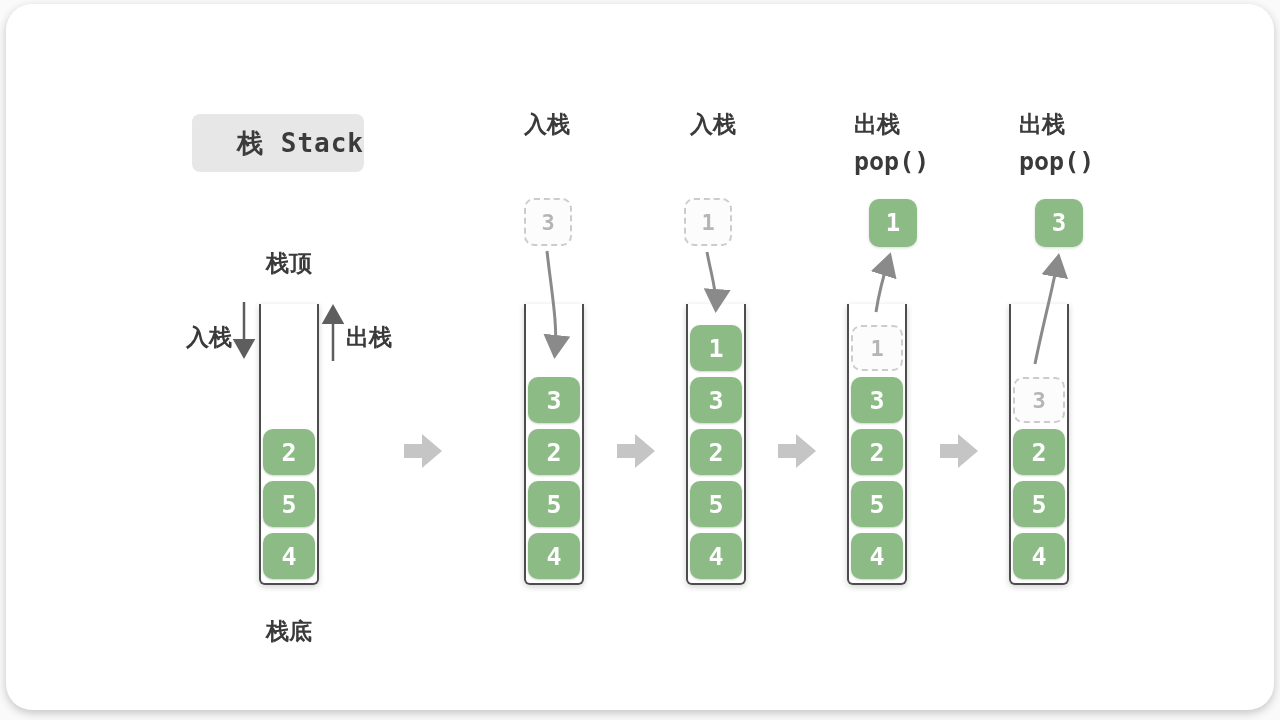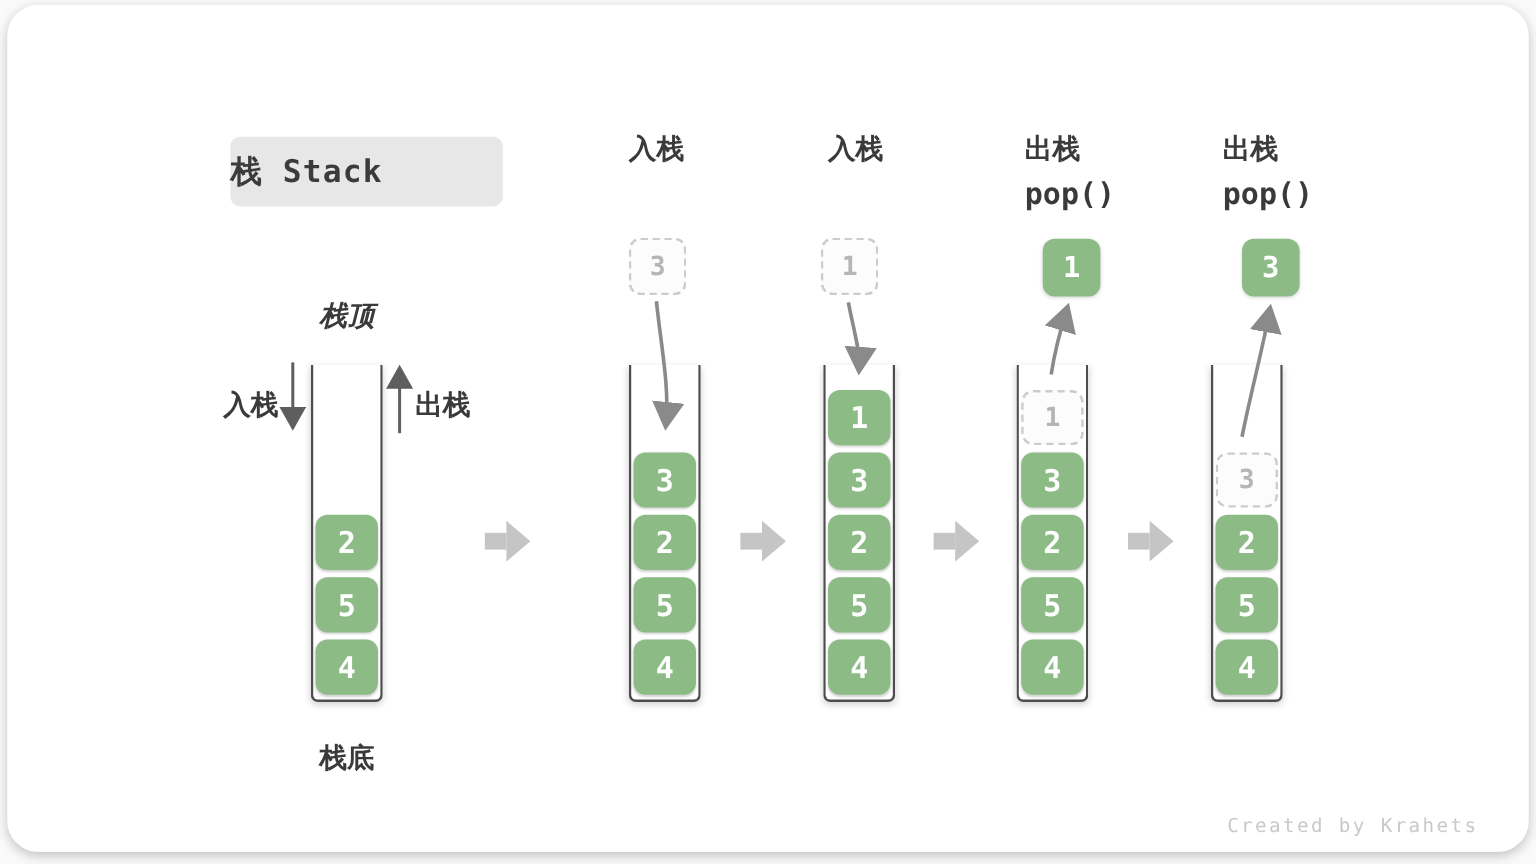--- a/index.html
+++ b/index.html
@@ -3,23 +3,23 @@
 <meta charset="utf-8">
 <style>
   * { margin:0; padding:0; box-sizing:border-box; }
   html,body { width:1280px; height:720px; background:#ffffff; overflow:hidden;
               font-family:"Liberation Sans","DejaVu Sans",sans-serif; }
   .canvas { position:relative; width:1280px; height:720px; background:#fafafa; }
   .card { position:absolute; left:6px; top:4px; width:1268px; height:706px;
           background:#ffffff; border-radius:26px;
           box-shadow:0 3px 10px rgba(0,0,0,0.22); }
 
-  .title-box { position:absolute; left:186px; top:110px; width:227px; height:58px;
+  .title-box { position:absolute; left:186px; top:110px; width:172px; height:58px;
                background:#e7e7e7; border-radius:8px; display:flex;
-               align-items:center; justify-content:flex-start;
+               align-items:center; justify-content:flex-end;
                font-family:"DejaVu Sans Mono","Liberation Sans",monospace,sans-serif;
                font-size:26px; font-weight:bold; color:#3b3b3b; letter-spacing:1px; }
 
   .col-header { position:absolute; top:106px; width:170px; color:#3a3a3a; }
   .col-header .cn  { font-size:23px; font-weight:bold; line-height:28px; }
   .col-header .code { margin-top:9px;
                font-family:"DejaVu Sans Mono","Liberation Mono",monospace;
                font-size:25px; font-weight:bold; line-height:30px; }
   .col-header .code .arg { color:#4e9d4b; }
 
@@ -84,21 +84,21 @@
     <div class="col-header" style="left:1013px;">
       <div class="cn">出栈</div>
       <div class="code"><span>pop()</span></div>
     </div>
 
     <div class="float-box dashed" style="left:518px;top:194px;">3</div>
     <div class="float-box dashed" style="left:678px;top:194px;">1</div>
     <div class="float-box solid" style="left:863px;top:195px;">1</div>
     <div class="float-box solid" style="left:1029px;top:195px;">3</div>
 
-    <div class="side-label" style="left:233px;top:244px;width:100px;text-align:center;font-style:italic;">栈顶</div>
+    <div class="side-label" style="left:233px;top:244px;width:100px;text-align:center;">栈顶</div>
     <div class="side-label" style="left:233px;top:612px;width:100px;text-align:center;">栈底</div>
     <div class="side-label" style="left:166px;top:318px;width:60px;text-align:right;">入栈</div>
     <div class="side-label" style="left:340px;top:318px;width:60px;text-align:left;">出栈</div>
 
     <div class="stack" style="left:253px;">
       <div class="block" style="top:125px;">2</div>
       <div class="block" style="top:177px;">5</div>
       <div class="block" style="top:229px;">4</div>
     </div>
 
@@ -159,15 +159,14 @@
         </marker>
       </defs>
       <line x1="238" y1="298" x2="238" y2="350" stroke="#5e5e5e" stroke-width="2.5" marker-end="url(#headDark)"></line>
       <line x1="327" y1="357" x2="327" y2="305" stroke="#5e5e5e" stroke-width="2.5" marker-end="url(#headDark)"></line>
       <path d="M 541,247 C 545,285 552,320 549,349" fill="none" stroke="#8a8a8a" stroke-width="3" marker-end="url(#headGray)"></path>
       <path d="M 701,248 C 705,270 711,288 710,303" fill="none" stroke="#8a8a8a" stroke-width="3" marker-end="url(#headGray)"></path>
       <path d="M 870,308 C 873,288 878,270 883,254" fill="none" stroke="#8a8a8a" stroke-width="3" marker-end="url(#headGray)"></path>
       <path d="M 1029,360 C 1037,320 1046,288 1052,255" fill="none" stroke="#8a8a8a" stroke-width="3" marker-end="url(#headGray)"></path>
     </svg>
 
-    <div class="watermark">Created by Krahets</div>
   </div>
 </div>
 
 </body></html>

